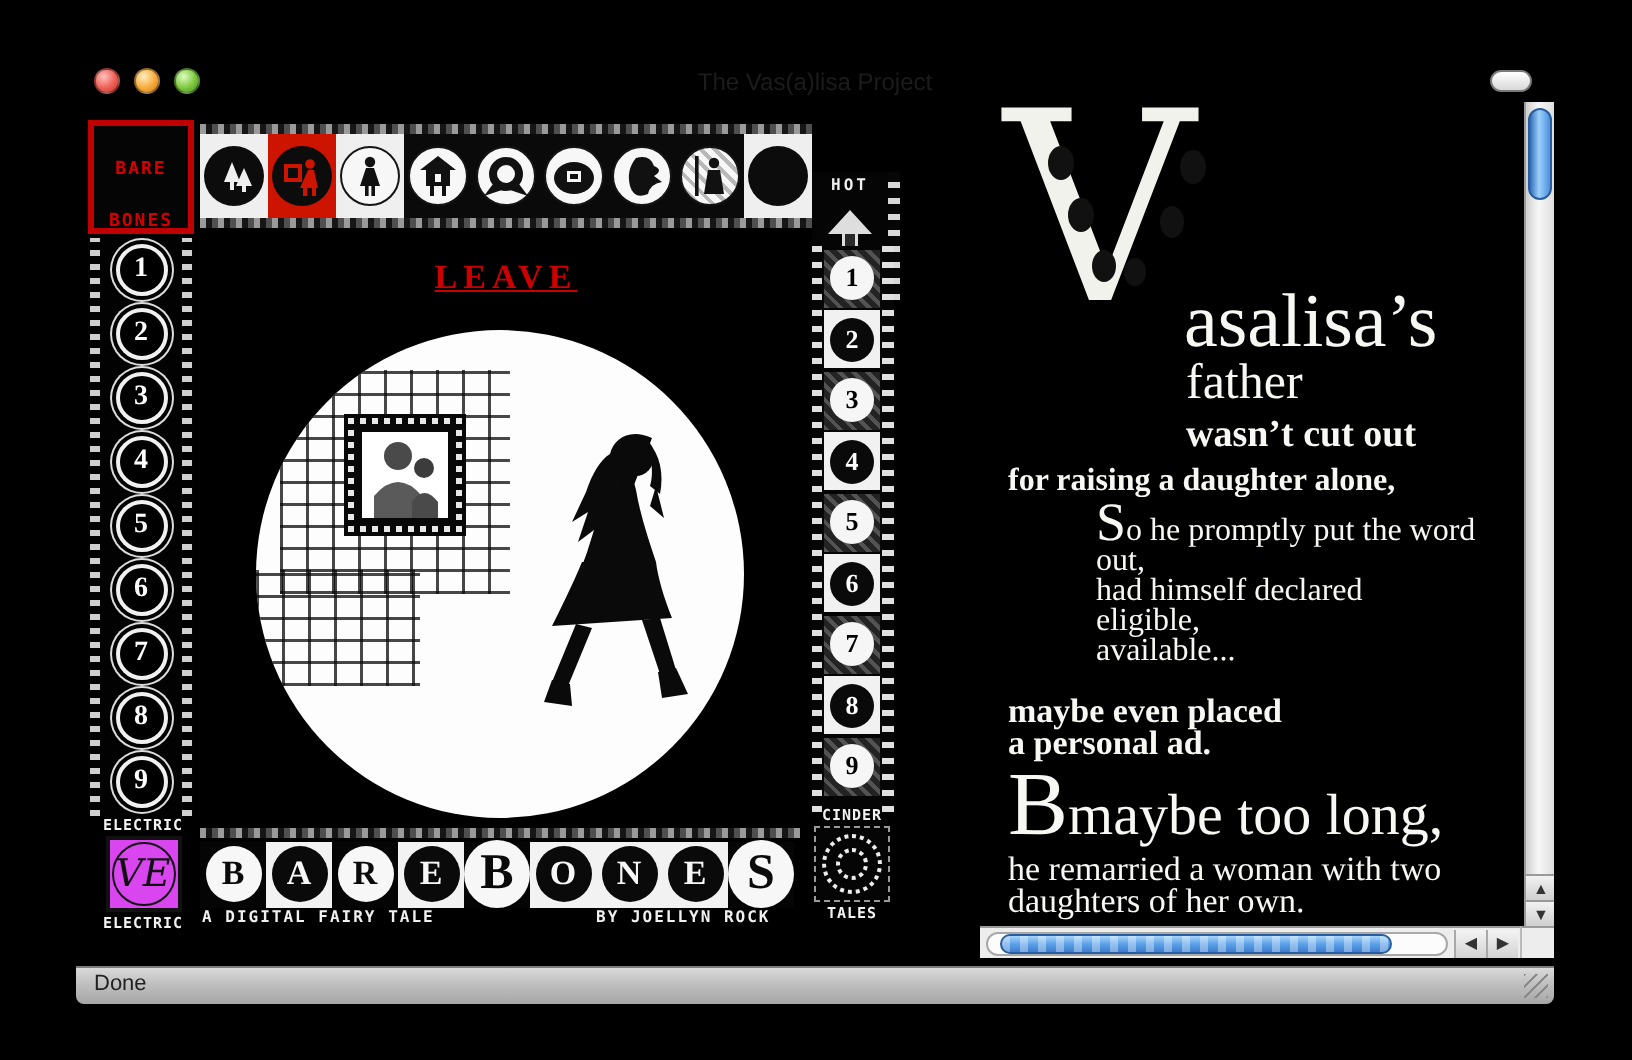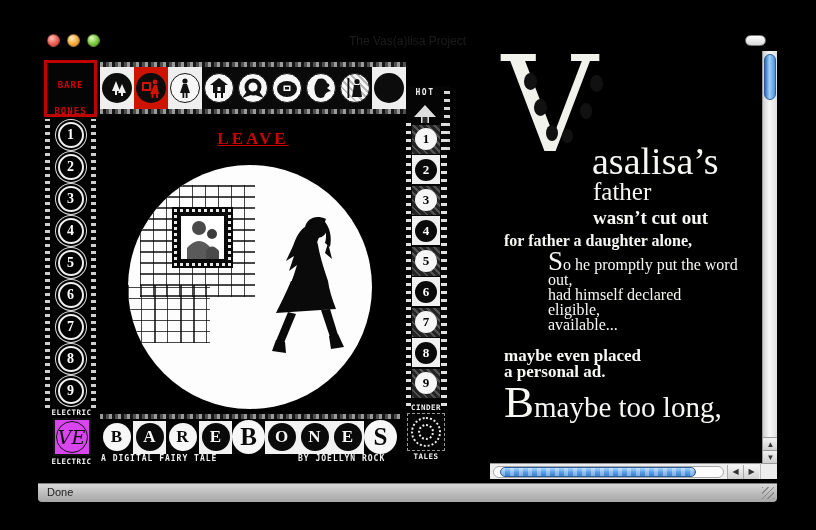--- a/index.html
+++ b/index.html
@@ -417,33 +417,37 @@
         <div class="vcap">V</div>
         <div class="cameo" style="left:34px;top:22px;width:13px;height:17px;"></div>
         <div class="cameo" style="left:44px;top:48px;width:13px;height:17px;"></div>
         <div class="cameo" style="left:56px;top:74px;width:12px;height:16px;"></div>
         <div class="cameo" style="left:100px;top:24px;width:13px;height:17px;"></div>
         <div class="cameo" style="left:90px;top:52px;width:12px;height:16px;"></div>
         <div class="cameo" style="left:72px;top:78px;width:11px;height:14px;"></div>
         <div class="h1">asalisa’s</div>
         <div class="h2">father</div>
         <div class="h3">wasn’t cut out</div>
-        <div class="p1">for father a daughter alone,</div>
+        <div class="p1">for raising a daughter alone,</div>
         <div class="p2">
           <span class="init-s">S</span><span>o he promptly put the word out,</span><br>
           <span>had himself declared</span><br>
           <span>eligible,</span><br>
           <span>available...</span>
         </div>
         <div class="p3">
           <span>maybe even placed</span><br>
           <span>a personal ad.</span>
         </div>
         <div class="p4">
           <span class="init-b">B</span><span>maybe too long,</span>
+        </div>
+        <div class="p5">
+          <span>he remarried a woman with two</span><br>
+          <span>daughters of her own.</span>
         </div>
       </div>
 
       <div class="vscroll">
         <div class="vthumb"></div>
         <div class="vbtn vb-up"><span>▲</span></div>
         <div class="vbtn vb-dn"><span>▼</span></div>
       </div>
       <div class="hscroll">
         <div class="htrack">

